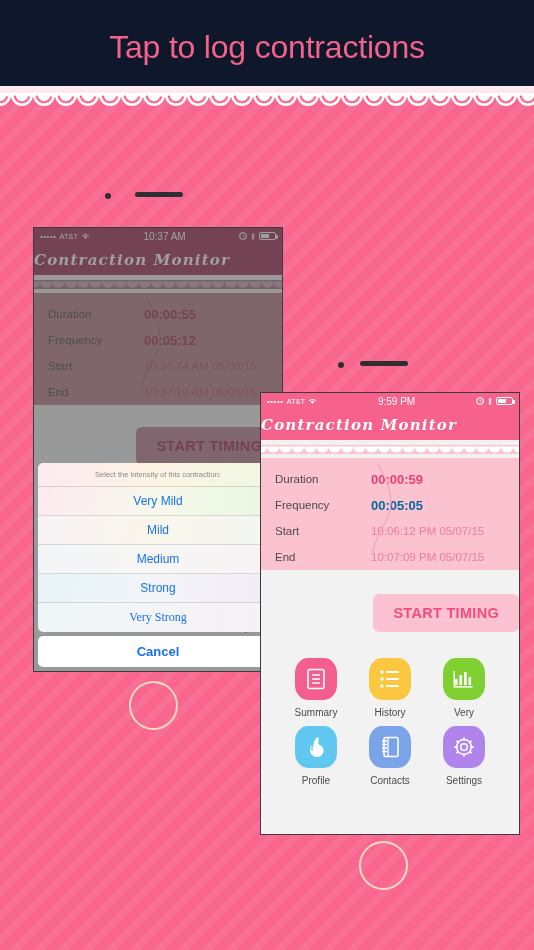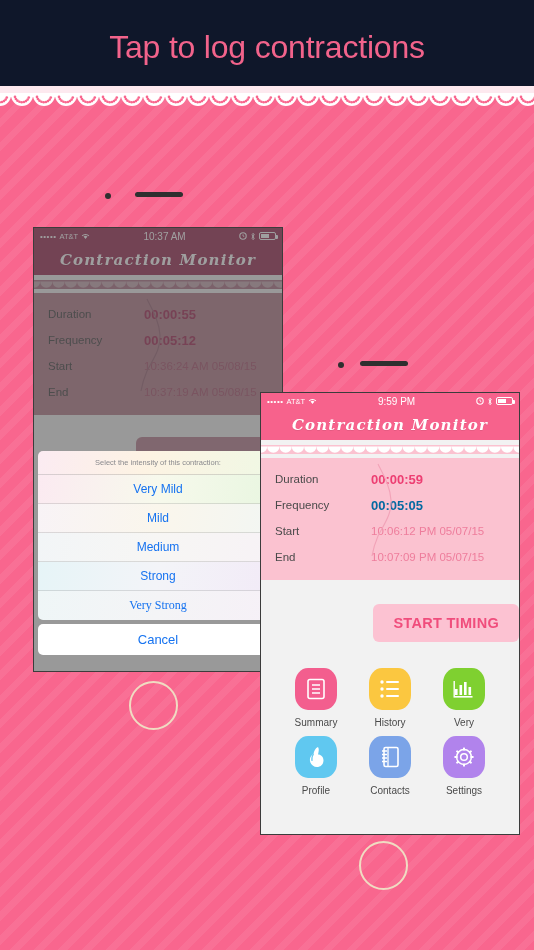--- a/index.html
+++ b/index.html
@@ -85,31 +85,31 @@
   }
   .batt::after{
     content:""; position:absolute; left:1px; top:1px; bottom:1px; width:8px; background:#FFF;
   }
   .batt::before{
     content:""; position:absolute; right:-3px; top:2px; width:2px; height:4px;
     background:#FFF; border-radius:0 1px 1px 0;
   }
 
   .navbar{
-    height:31px; display:flex; align-items:center; justify-content:center;
+    height:31px; display:flex; align-items:center; justify-content:flex-start;
   }
   .nav-title{
     font-family:"DejaVu Serif", serif;
     font-style:italic; font-weight:bold;
     font-size:15px; color:#FFFFFF; letter-spacing:1.2px;
     text-shadow:0 1px 0 rgba(0,0,0,0.08);
   }
   .lace-under{ height:9px; width:100%; }
 
-  .datapanel{ position:relative; padding:8px 0 10px 0; }
+  .datapanel{ position:relative; padding:8px 0 0 0; }
   .belly{ position:absolute; left:40%; top:4px; width:34px; height:95px; pointer-events:none; }
   .drow{
     display:flex; align-items:center; height:26px; padding:0 0 0 14px;
     font-size:11.5px;
   }
   .dlabel{ width:96px; color:#4A4A4A; }
   .dval{ flex:1; }
   .dval.big{ font-weight:bold; font-size:13px; }
 
   .timing-wrap{ display:flex; justify-content:flex-end; padding-top:24px;padding-left:20px; }
@@ -128,41 +128,41 @@
     display:flex; align-items:center; justify-content:center;
   }
   .iconlabel{ margin-top:7px; font-size:10px; color:#4A4A4A; }
 
   
   #dim-overlay{
     position:absolute; left:0; top:0; right:0; bottom:0;
     background:rgba(80,80,80,0.55);
   }
   #action-sheet{
-    position:absolute; left:4px; right:4px; bottom:16px;
+    position:absolute; left:4px; right:4px; bottom:4px;
   }
   .sheet-group{ border-radius:5px; overflow:hidden; }
   .sheet-title{
     text-align:center; font-size:7.5px; color:#8A8A8E; padding:7px 4px;
     background:linear-gradient(100deg,#FBEBF2 0%,#FDF3E3 45%,#EFF8E4 100%);
     border-bottom:1px solid rgba(150,150,150,0.35);
   }
   .sheet-item{
     text-align:center; font-size:12px; color:#1673F0; font-weight:500;
     padding:7px 4px; border-bottom:1px solid rgba(150,150,150,0.3);
   }
   .sheet-item:last-child{ border-bottom:none;font-family:Liberation Serif, serif; }
   .si1{ background:linear-gradient(100deg,#FBEAF1 0%,#F7F9EC 50%,#E8F6E0 100%); }
   .si2{ background:linear-gradient(100deg,#F8F3F6 0%,#FAF6EC 50%,#F2F6F3 100%); }
   .si3{ background:linear-gradient(100deg,#F2F5F7 0%,#F7F6F4 50%,#F7F2F6 100%); }
   .si4{ background:linear-gradient(100deg,#E6F4F7 0%,#F3F4F8 50%,#F2EAF7 100%); }
   .si5{ background:linear-gradient(100deg,#EFF6F7 0%,#F4F4F6 50%,#F6F0F7 100%); }
   .sheet-cancel{
     margin-top:4px; background:#FFFFFF; border-radius:5px;
-    text-align:center; font-size:13px; color:#1673F0; font-weight:normal;
+    text-align:center; font-size:13px; color:#1673F0; font-weight:bold;
     padding:8px 4px;
   }
   
   #ghost-tabs{
     position:absolute; left:4px; right:4px; bottom:37px; height:13px;
     display:flex; justify-content:space-around; align-items:center;
     font-size:8.5px; color:#3A3A3A; opacity:0.55;
   }
 </style>
 </head>

